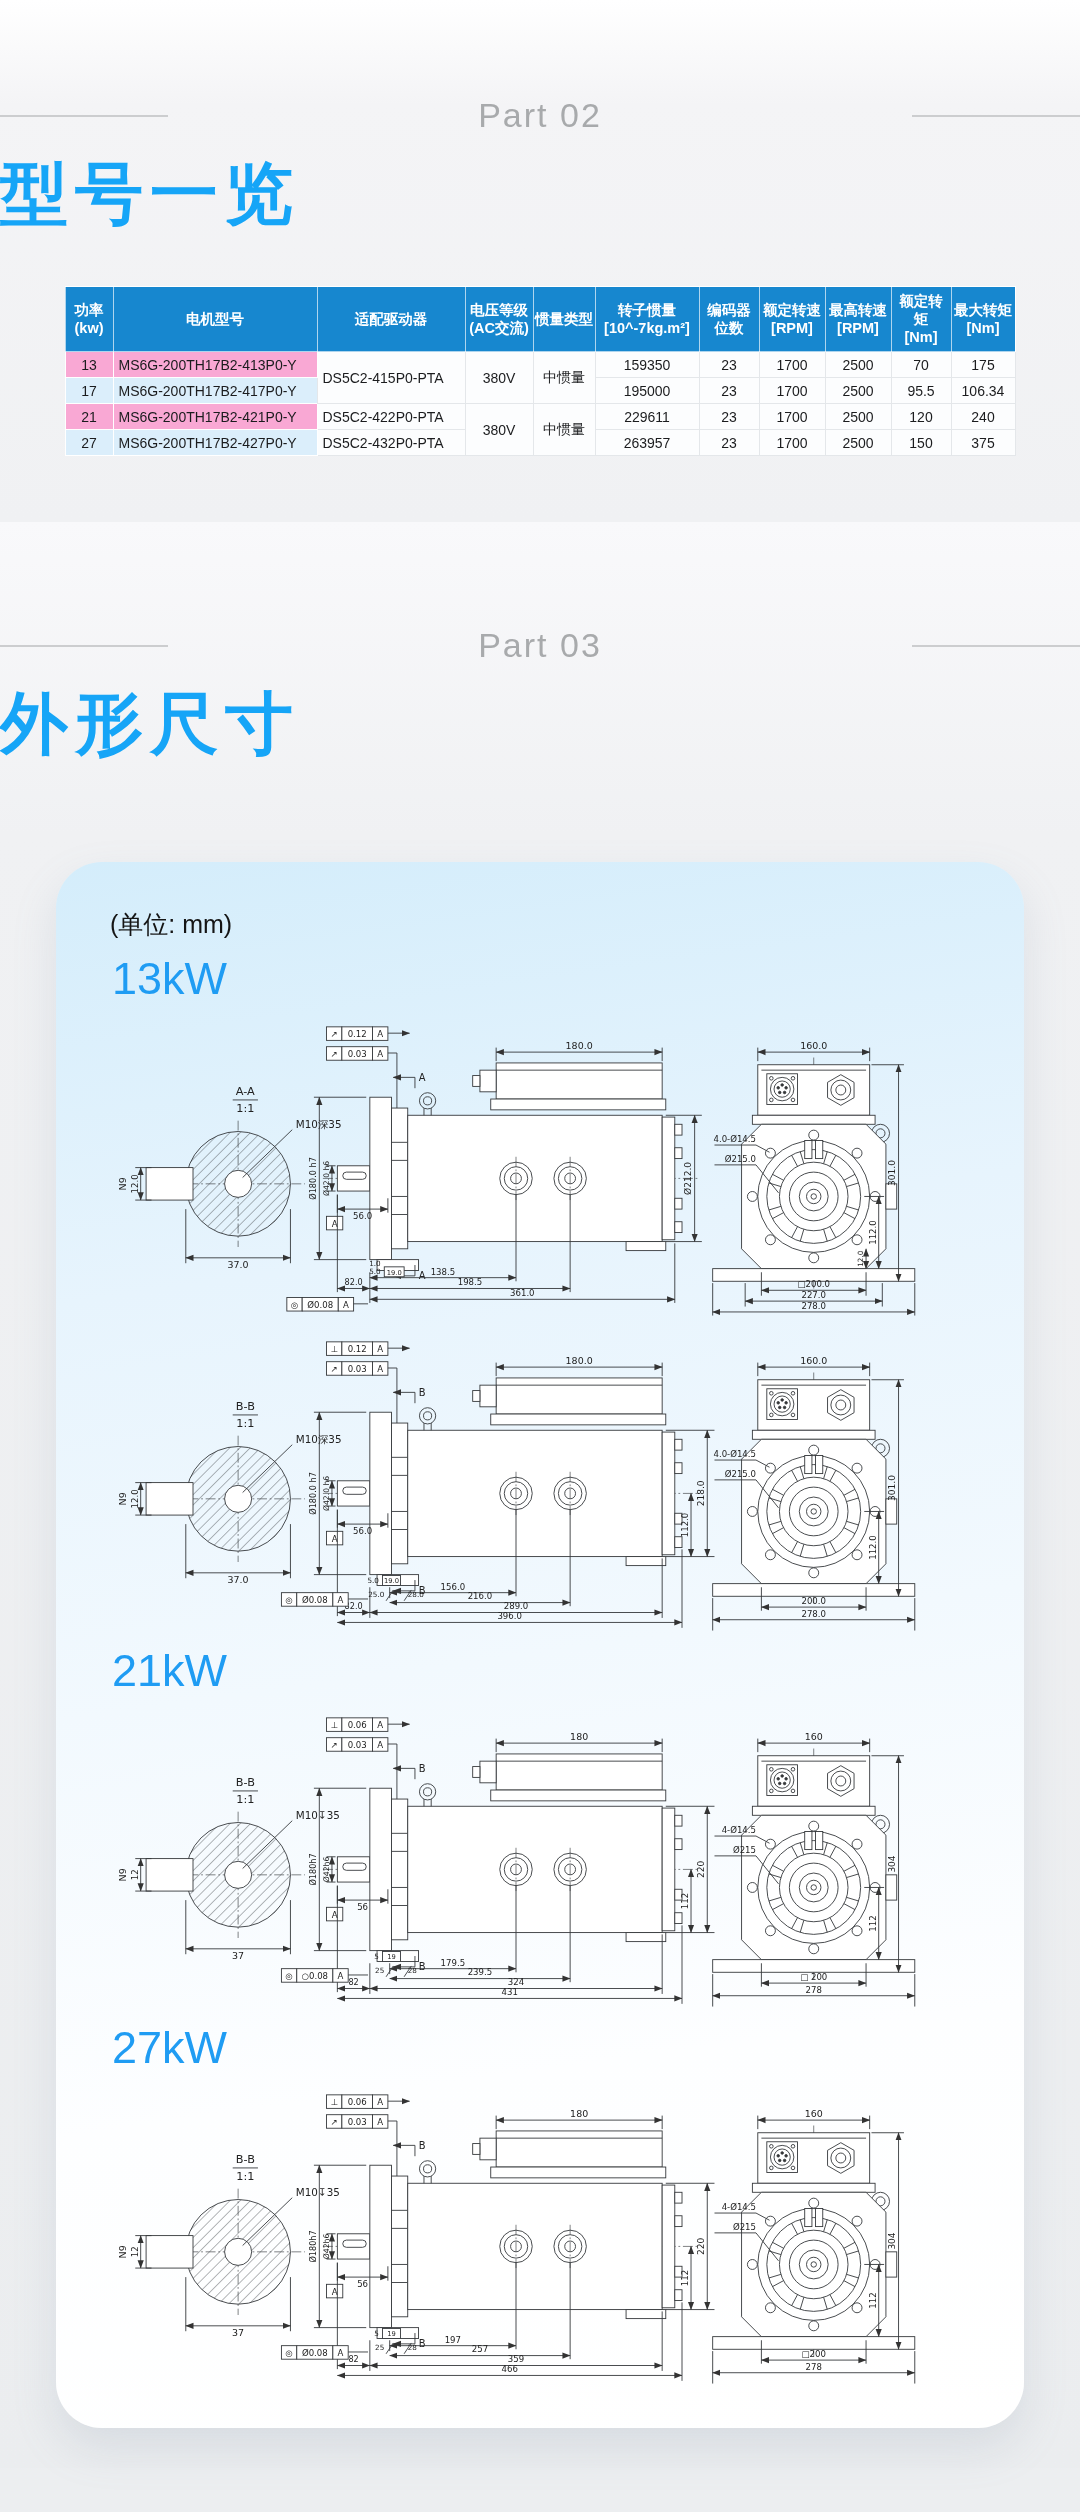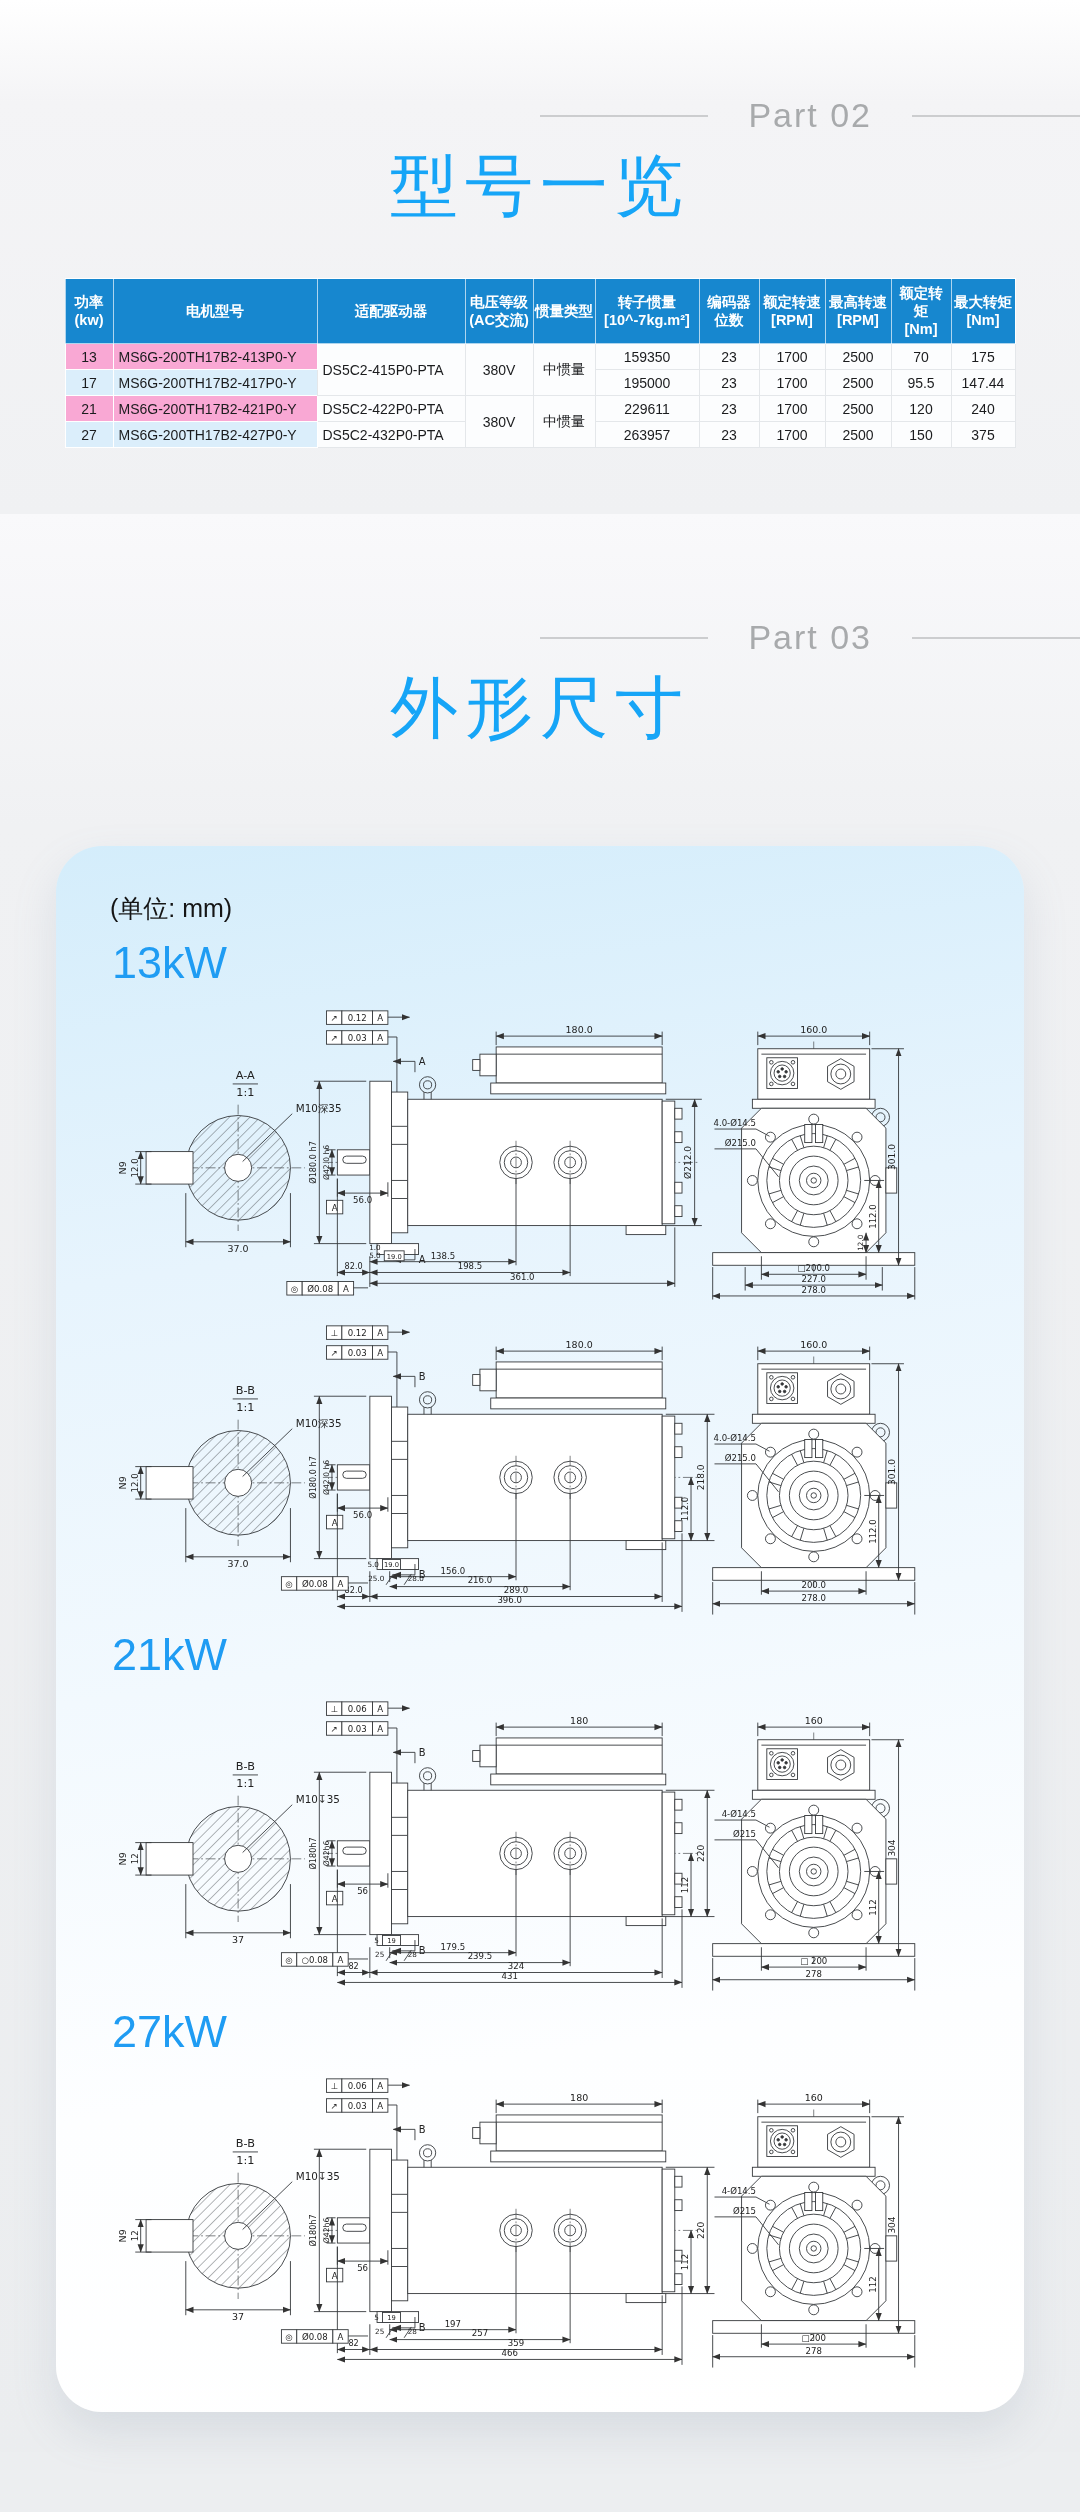--- a/index.html
+++ b/index.html
@@ -1,23 +1,23 @@
 <!DOCTYPE html>
 <html><head>
 <meta charset="utf-8">
 <style>
   html,body{margin:0;padding:0}
   body{width:1080px;height:2512px;overflow:hidden;background:#eceef0;
        font-family:"Liberation Sans","DejaVu Sans",sans-serif;color:#1b1c1e}
   .sec1{padding:96px 0 62px;background:linear-gradient(180deg,#ffffff 0%,#f4f4f6 20%,#f0f1f3 100%)}
   .sec2{padding:104px 0 40px;background:linear-gradient(180deg,#f9f9fb 0%,#f0f1f3 16%,#ebedef 100%)}
-  .kicker{display:flex;align-items:center;justify-content:flex-end;gap:40px}
+  .kicker{display:flex;align-items:center;justify-content:space-between;gap:55px}
   .kline{width:168px;height:2px;background:#cccdcf}
   .ktext{font-size:34px;color:#a8aaac;letter-spacing:2px}
-  .title{margin:6px 0 0;text-align:center;font-size:68px;font-weight:400;
+  .title{margin:14px 0 0;text-align:left;font-size:68px;font-weight:700;
          color:#16a5f7;letter-spacing:7px}
   .spec-table{margin:46px auto 4px;border-collapse:collapse;table-layout:fixed;width:950px;background:#fff}
   .spec-table th{background:#1787cf;color:#fff;font-size:14.5px;font-weight:700;
     border:1px solid rgba(255,255,255,.65);padding:5px 1px;line-height:1.25;vertical-align:middle}
   .spec-table td{font-size:14px;text-align:center;border:1px solid #e4e7ea;height:25px;
     padding:0 2px;white-space:nowrap;background:#fcfdfe;vertical-align:middle}
   .spec-table td.al{text-align:left;padding-left:5px}
   .spec-table td.blue{border-color:#fff}
   .spec-table td.blue.bA{background:#f9a8d4}
   .spec-table td.blue.bB{background:#dbeefb}
@@ -115,21 +115,21 @@
             <td class="">175</td>
           </tr>
           <tr>
             <td class="blue bB">17</td>
             <td class="al blue bB">MS6G-200TH17B2-417P0-Y</td>
             <td class="">195000</td>
             <td class="">23</td>
             <td class="">1700</td>
             <td class="">2500</td>
             <td class="">95.5</td>
-            <td class="">147.44</td>
+            <td class="">106.34</td>
           </tr>
           <tr>
             <td class="blue bA">21</td>
             <td class="al blue bA">MS6G-200TH17B2-421P0-Y</td>
             <td class="al">DS5C2-422P0-PTA</td>
             <td rowspan="2" class="">380V</td>
             <td rowspan="2" class="">中惯量</td>
             <td class="">229611</td>
             <td class="">23</td>
             <td class="">1700</td>

